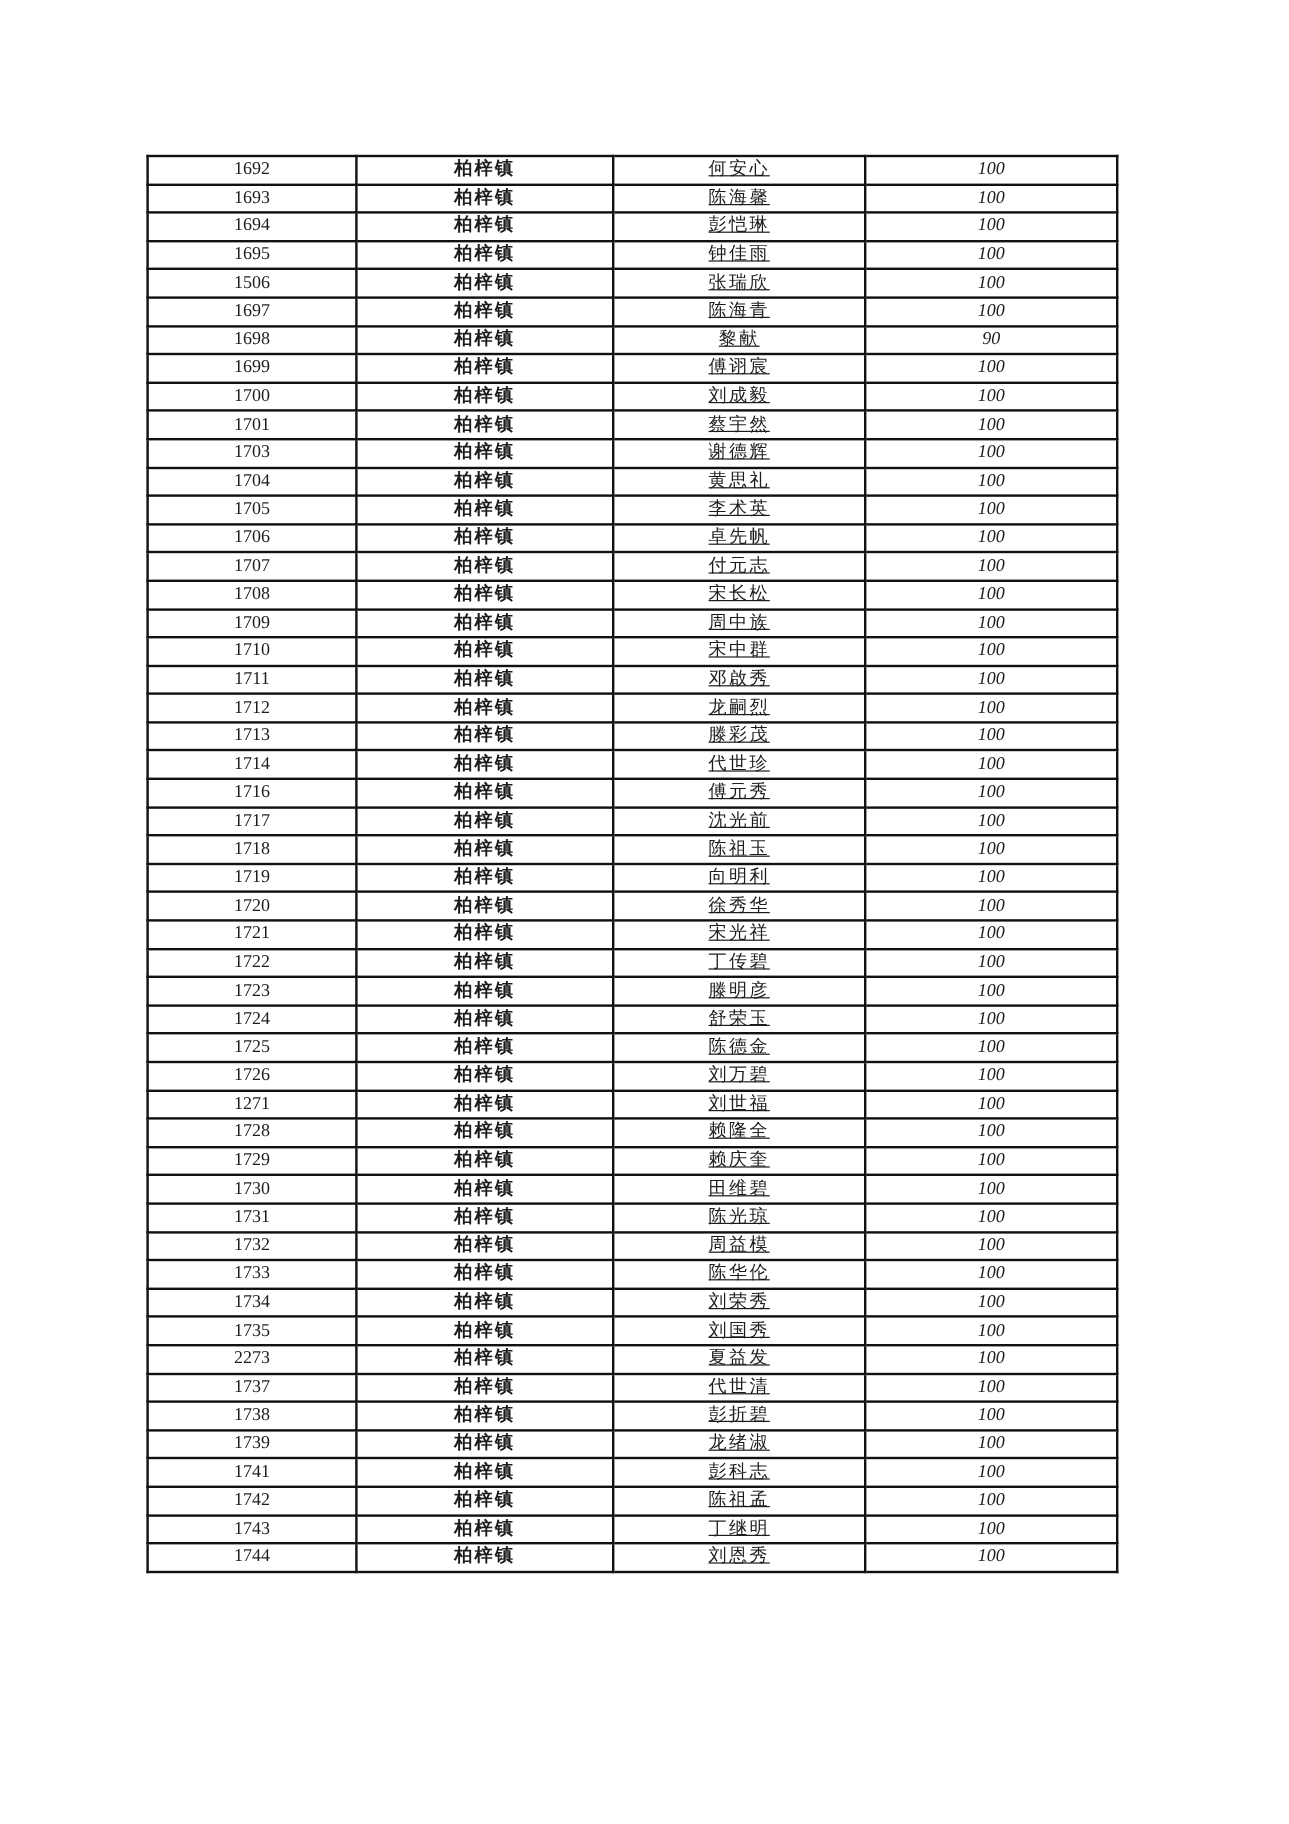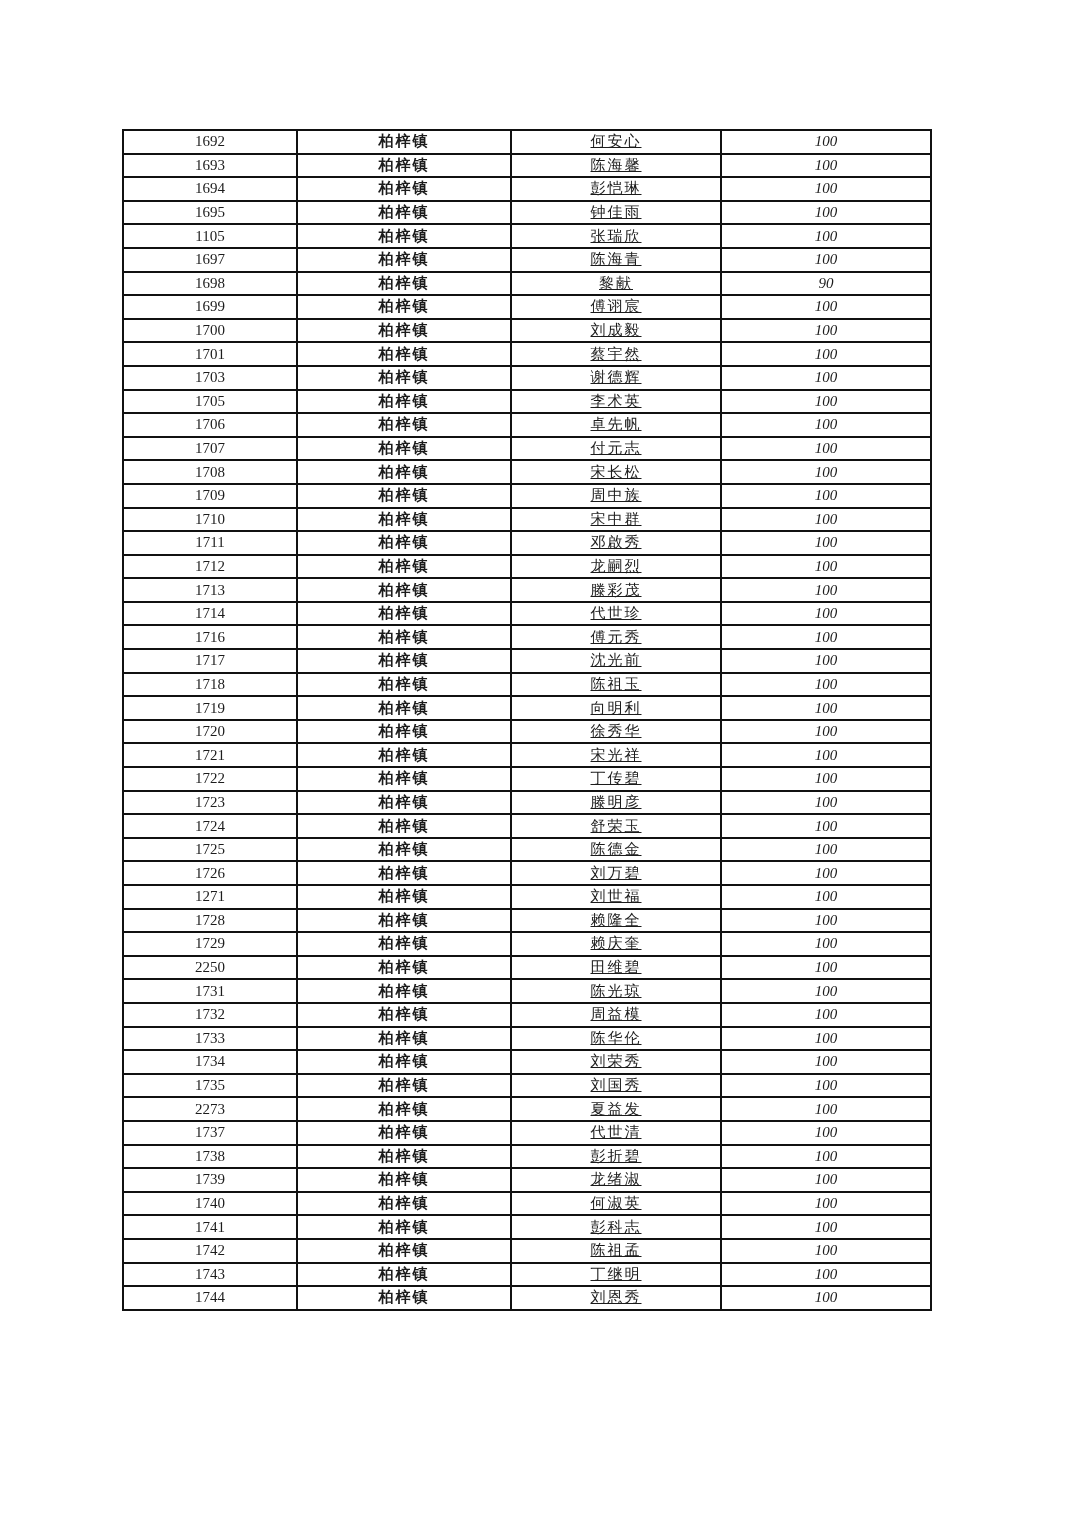--- a/index.html
+++ b/index.html
@@ -74,21 +74,21 @@
   </tr>
 
   <tr>
     <td class="col-no">1695</td>
     <td class="col-town">柏梓镇</td>
     <td class="col-name">钟佳雨</td>
     <td class="col-score">100</td>
   </tr>
 
   <tr>
-    <td class="col-no">1105</td>
+    <td class="col-no">1506</td>
     <td class="col-town">柏梓镇</td>
     <td class="col-name">张瑞欣</td>
     <td class="col-score">100</td>
   </tr>
 
   <tr>
     <td class="col-no">1697</td>
     <td class="col-town">柏梓镇</td>
     <td class="col-name">陈海青</td>
     <td class="col-score">100</td>
@@ -123,20 +123,26 @@
   </tr>
 
 
   <tr>
     <td class="col-no">1703</td>
     <td class="col-town">柏梓镇</td>
     <td class="col-name">谢德辉</td>
     <td class="col-score">100</td>
   </tr>
 
+  <tr>
+    <td class="col-no">1704</td>
+    <td class="col-town">柏梓镇</td>
+    <td class="col-name">黄思礼</td>
+    <td class="col-score">100</td>
+  </tr>
 
   <tr>
     <td class="col-no">1705</td>
     <td class="col-town">柏梓镇</td>
     <td class="col-name">李术英</td>
     <td class="col-score">100</td>
   </tr>
 
   <tr>
     <td class="col-no">1706</td>
@@ -294,21 +300,21 @@
   </tr>
 
   <tr>
     <td class="col-no">1729</td>
     <td class="col-town">柏梓镇</td>
     <td class="col-name">赖庆奎</td>
     <td class="col-score">100</td>
   </tr>
 
   <tr>
-    <td class="col-no">2250</td>
+    <td class="col-no">1730</td>
     <td class="col-town">柏梓镇</td>
     <td class="col-name">田维碧</td>
     <td class="col-score">100</td>
   </tr>
 
   <tr>
     <td class="col-no">1731</td>
     <td class="col-town">柏梓镇</td>
     <td class="col-name">陈光琼</td>
     <td class="col-score">100</td>
@@ -363,26 +369,20 @@
     <td class="col-score">100</td>
   </tr>
 
   <tr>
     <td class="col-no">1739</td>
     <td class="col-town">柏梓镇</td>
     <td class="col-name">龙绪淑</td>
     <td class="col-score">100</td>
   </tr>
 
-  <tr>
-    <td class="col-no">1740</td>
-    <td class="col-town">柏梓镇</td>
-    <td class="col-name">何淑英</td>
-    <td class="col-score">100</td>
-  </tr>
 
   <tr>
     <td class="col-no">1741</td>
     <td class="col-town">柏梓镇</td>
     <td class="col-name">彭科志</td>
     <td class="col-score">100</td>
   </tr>
 
   <tr>
     <td class="col-no">1742</td>

